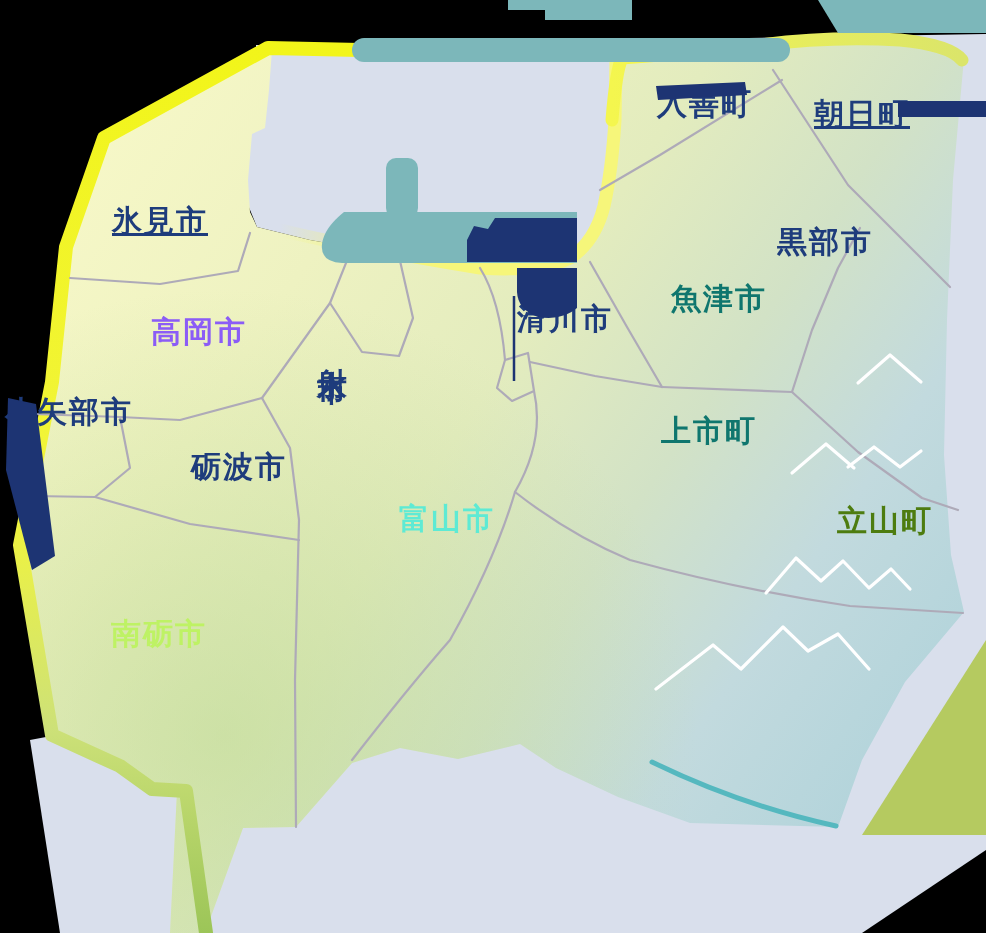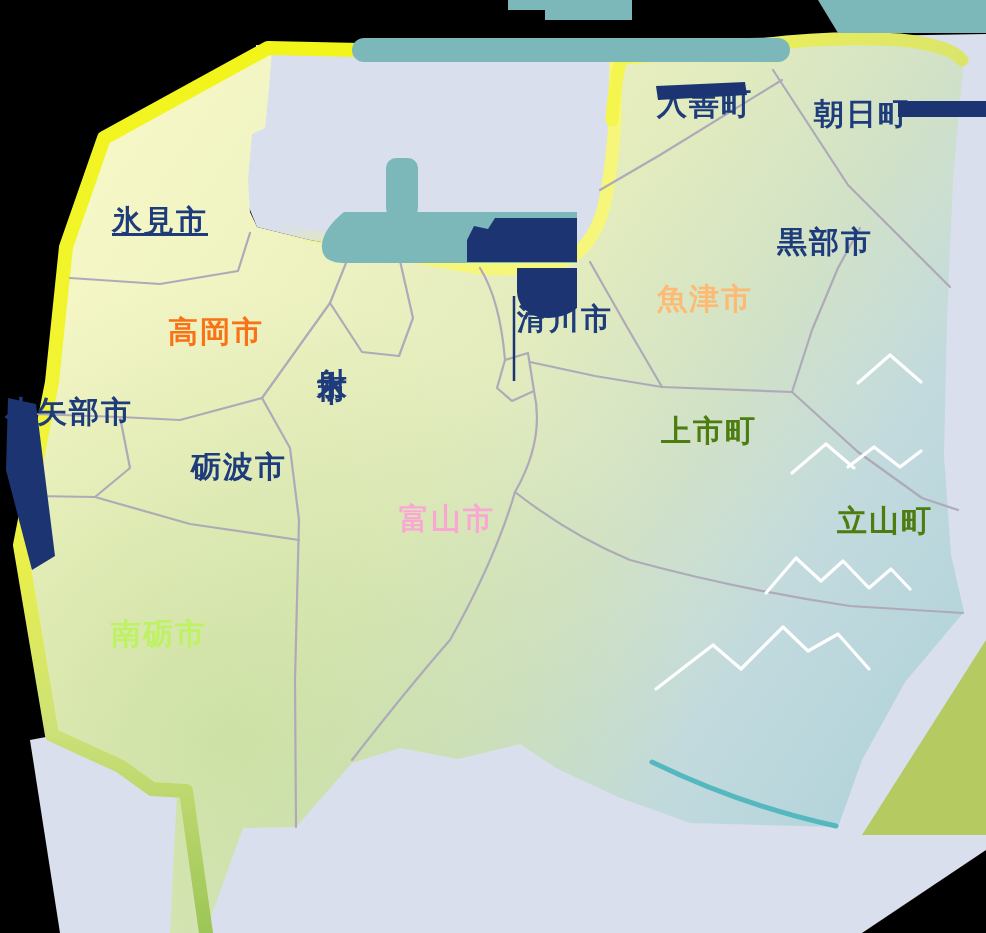--- a/index.html
+++ b/index.html
@@ -99,32 +99,32 @@
       <path d="M792,392 L812,330 L838,268 L860,228"></path>
       <path d="M600,190 L660,155 L782,80"></path>
       <path d="M773,70 L848,185 L950,287"></path>
       <path d="M792,392 L858,452 L922,498 L958,510"></path>
     </g>
     <line x1="514" y1="296" x2="514" y2="381" stroke="#1d3473" stroke-width="2.5"></line>
   </svg>
 
   <div id="labels">
       <div class="muni-label" style="left: 112px; top: 206px; color: rgb(30, 60, 124); text-decoration: underline;">氷見市</div>
-      <div class="muni-label" style="left: 168px; top: 317px; color: #f97316;">高岡市</div>
+      <div class="muni-label" style="left: 151px; top: 317px; color: #8b5cf6;">高岡市</div>
       <div class="muni-label vertical" style="left: 317px; top: 343px; color: rgb(30, 60, 124);">射水市</div>
       <div class="muni-label" style="left: 5px; top: 397px; color: rgb(30, 60, 124);">小矢部市</div>
       <div class="muni-label" style="left: 191px; top: 452px; color: rgb(30, 60, 124);">砺波市</div>
       <div class="muni-label" style="left: 111px; top: 619px; color: #bef264;">南砺市</div>
-      <div class="muni-label" style="left: 399px; top: 504px; color: #f9a8d4;">富山市</div>
+      <div class="muni-label" style="left: 399px; top: 504px; color: #5eead4;">富山市</div>
       <div class="muni-label" style="left: 517px; top: 304px; color: rgb(30, 60, 124);">滑川市</div>
-      <div class="muni-label" style="left: 657px; top: 284px; color: #fdba74;">魚津市</div>
+      <div class="muni-label" style="left: 671px; top: 284px; color: #0f766e;">魚津市</div>
       <div class="muni-label" style="left: 777px; top: 227px; color: rgb(30, 60, 124); font-family: Liberation Serif, serif;">黒部市</div>
       <div class="muni-label" style="left: 657px; top: 89px; color: rgb(30, 60, 124); text-align: center;">入善町</div>
-      <div class="muni-label" style="left: 814px; top: 99px; color: rgb(30, 60, 124);">朝日町</div>
-      <div class="muni-label" style="left: 661px; top: 416px; color: #4d7c0f;">上市町</div>
+      <div class="muni-label" style="left: 814px; top: 99px; color: rgb(30, 60, 124); text-decoration: underline;">朝日町</div>
+      <div class="muni-label" style="left: 661px; top: 416px; color: #0f766e;">上市町</div>
       <div class="muni-label" style="left: 837px; top: 506px; color: #4d7c0f;">立山町</div>
     </div>
 
   <svg id="fragments-layer" width="986" height="933" viewBox="0 0 986 933">
     <g fill="#7cb7ba">
       <polygon points="508,0 632,0 632,20 545,20 545,10 508,10"></polygon>
       <rect x="352" y="38" width="438" height="24" rx="12"></rect>
       <polygon points="818,0 986,0 986,33 838,33"></polygon>
       <rect x="386" y="158" width="32" height="60" rx="10"></rect>
       <path d="M344,212 L577,212 L577,263 L342,263 Q320,262 322,244 Q324,228 344,212 Z"></path>

